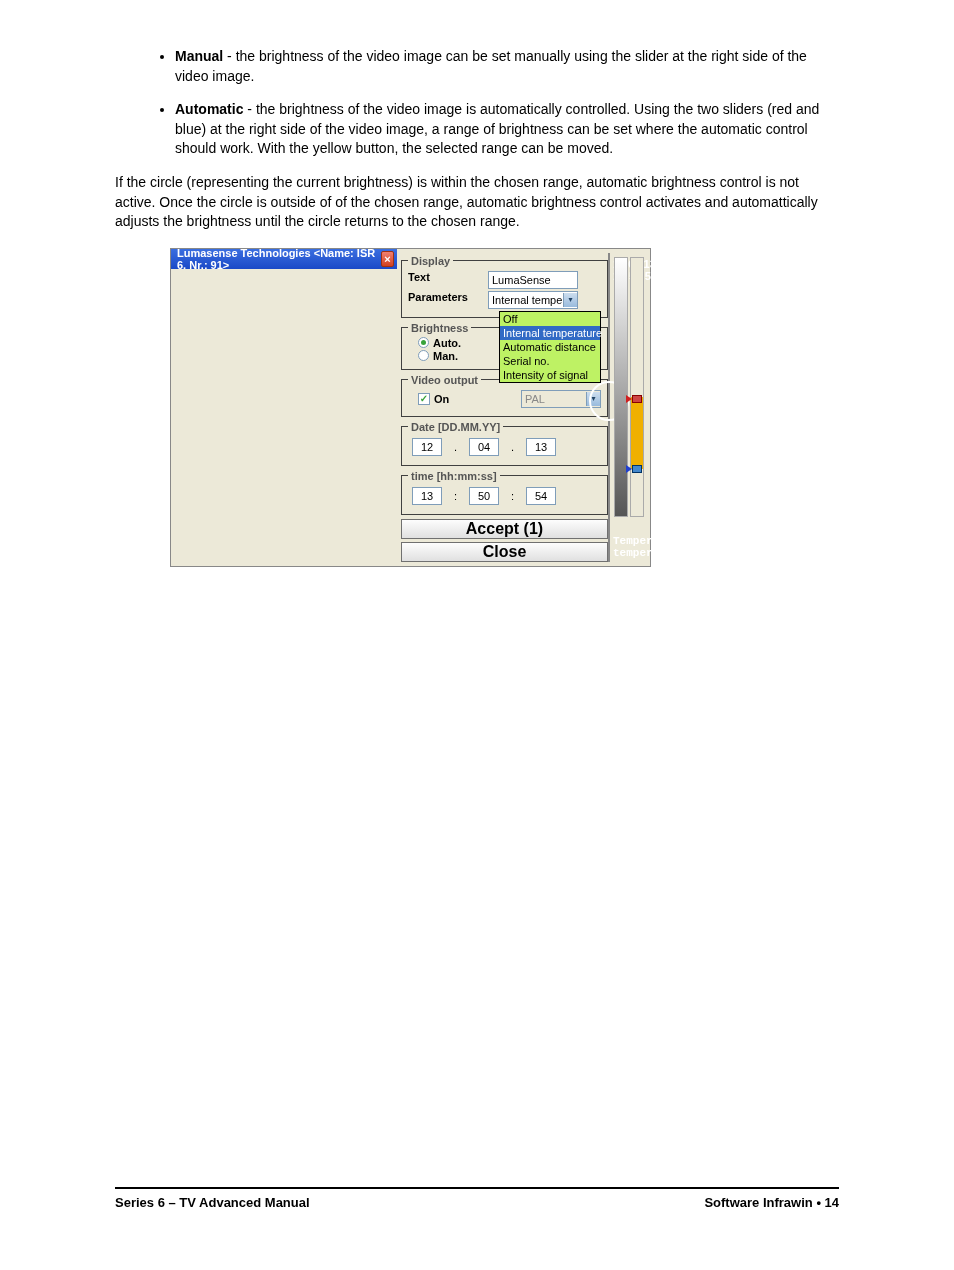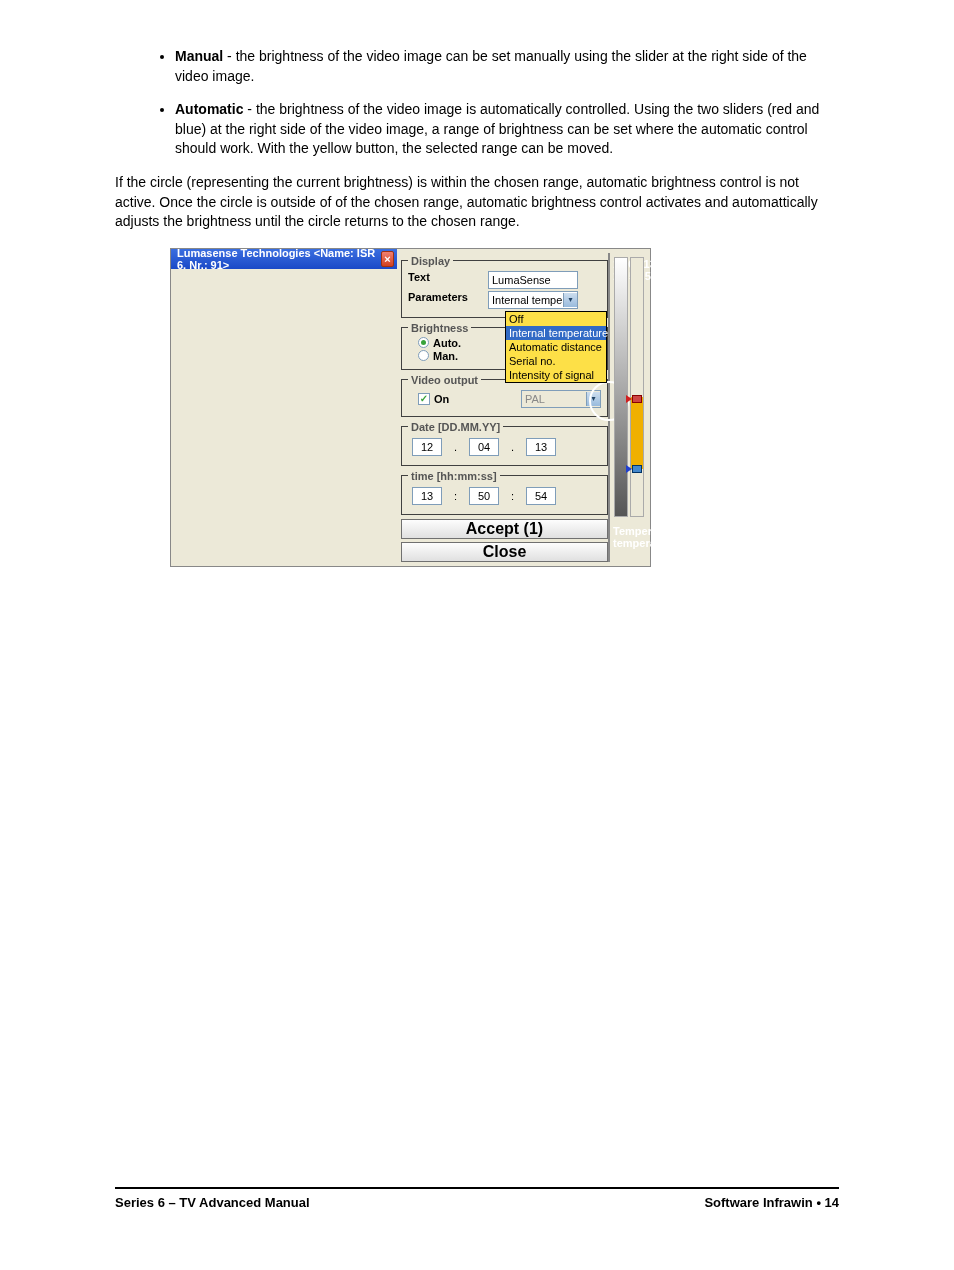--- a/index.html
+++ b/index.html
@@ -90,23 +90,23 @@
   .combo .arrow {
     width: 14px; height: 14px;
     background: linear-gradient(#cde,#9bd);
     border-left:1px solid #7f9db9;
     display:flex; align-items:center; justify-content:center;
     font-size:8px; color:#246;
   }
   .combo.disabled { background:#ece9d8; color:#888;}
   .dropdown {
     position: absolute;
-    top: 58px; left: 104px;
+    top: 58px; left: 98px;
     width: 102px;
-    background:#fde047;
+    background:#bef264;
     border:1px solid #000;
     font-size:11px;
     z-index:5;
   }
   .dropdown .opt { padding:1px 3px; white-space:nowrap; }
   .dropdown .opt.sel { background:#316ac5; color:#fff; }
   .radio, .chk { display:flex; align-items:center; gap:4px; font-weight:bold; margin:1px 0 1px 10px;}
   .radio .r-outer {
     width:11px;height:11px;border:1px solid #7f9db9;border-radius:50%;
     background:#fff;display:flex;align-items:center;justify-content:center;
@@ -141,22 +141,23 @@
   .preview .top-strip {
     position:absolute; top:4px; left:4px; right:4px;
     font-size:11px; display:flex; justify-content:space-between;
   }
   .preview .circle {
     position:absolute; top:48%; left:50%;
     width:40px;height:40px;border:2px solid #fff;border-radius:50%;
     transform:translate(-50%,-50%);
   }
   .preview .bot-strip {
-    position:absolute; bottom:12px; left:4px;
+    position:absolute; bottom:2px; left:4px;
     font-size:11px;
+    font-family:Liberation Mono, monospace;
   }
   .sliders { width:30px; display:flex; gap:2px; margin:4px 2px 4px 0;}
   .slider-track {
     width:13px; flex:1;
     border:1px solid #aaa;
     position:relative;
   }
   .slider-track.gray { background:linear-gradient(#fff,#555);}
   .slider-track.yellow { background:#ece9d8;}
   .yzone {

